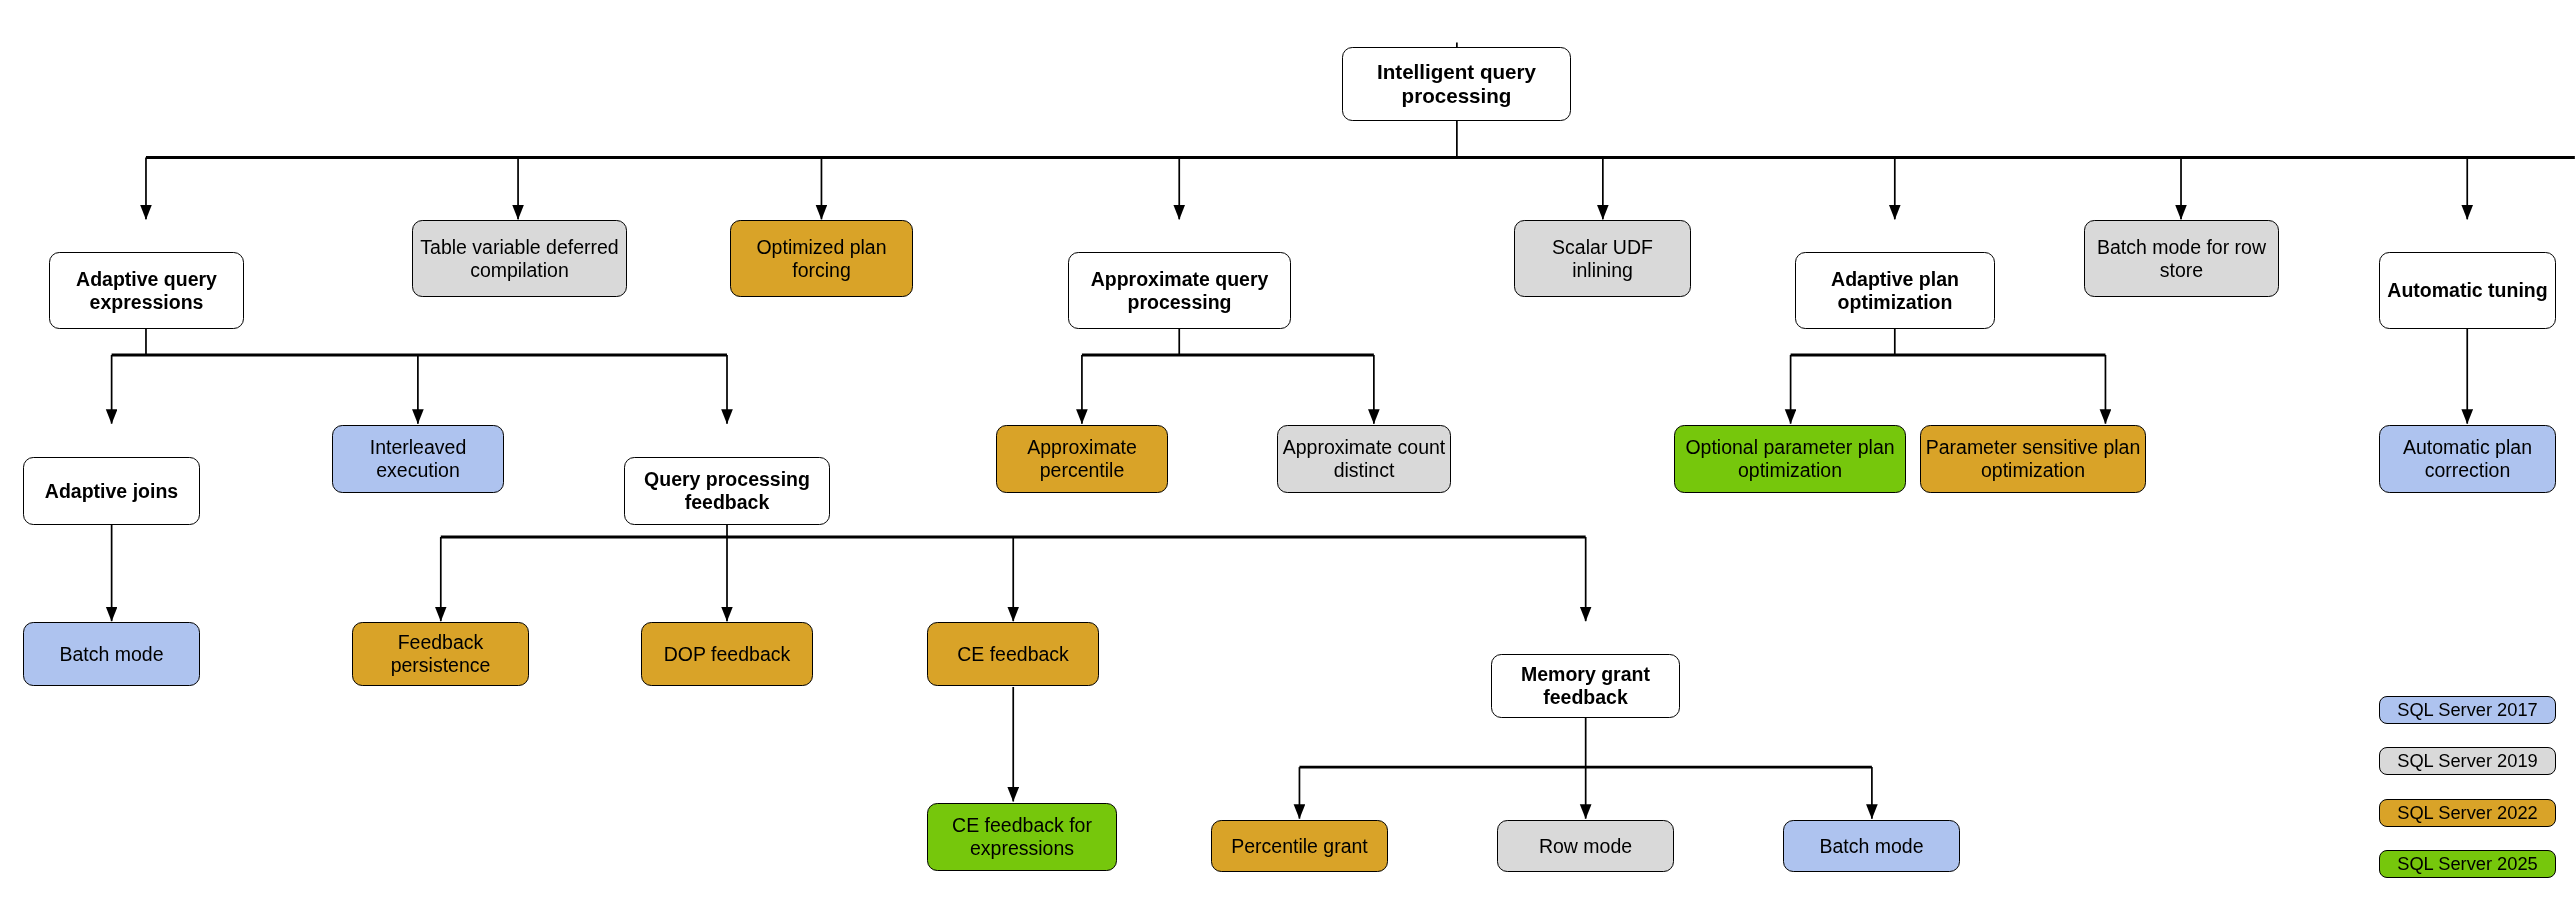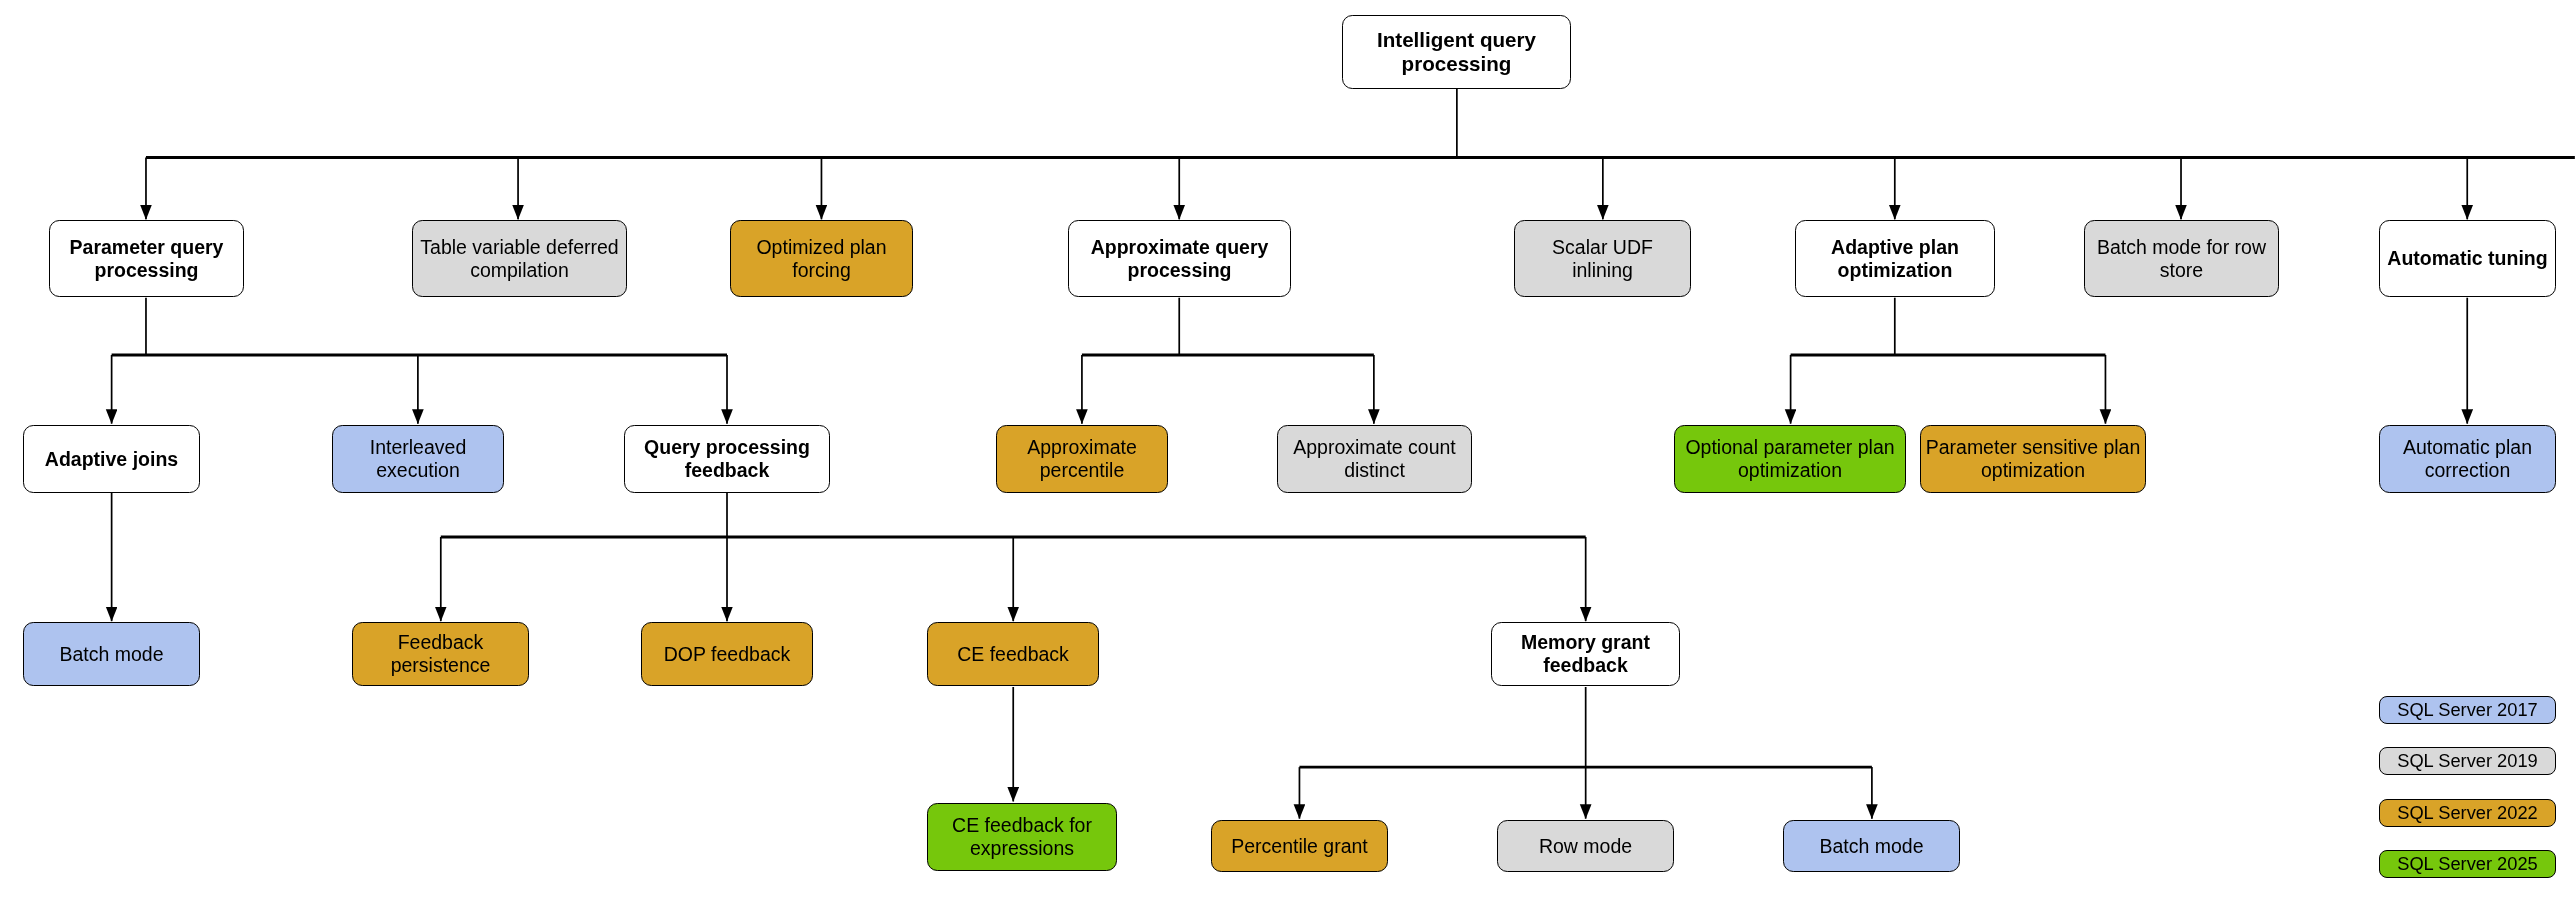--- a/index.html
+++ b/index.html
@@ -16,21 +16,21 @@
     justify-content:center;
     text-align:center;
     color:#000000;
     line-height:1.18;
     padding:2.3px 4.6px;
     background:#ffffff;
     font-size:19.5px;
     font-weight:400;
   }
   .node.root{font-weight:700;font-size:20.6px;}
-  .node.white{background:#ffffff;font-weight:700;}
+  .node.white{background:#ffffff;font-weight:700;margin-top:32px;}
   .node.gray{background:#d9d9d9;font-weight:400;}
   .node.gold{background:#d9a328;font-weight:400;}
   .node.blue{background:#aec3ef;font-weight:400;}
   .node.green{background:#76c70c;font-weight:400;}
   .legend-item{
     position:absolute;
     box-sizing:border-box;
     border:1.7px solid #000000;
     border-radius:8px;
     display:flex;align-items:center;justify-content:center;
@@ -100,34 +100,34 @@
       <path d="M2770,1200 L2770,1340"></path>
       <path d="M2270,1340 L3270,1340" stroke-width="5"></path>
       <path d="M2270,1340 L2270,1430" marker-end="url(#ah)"></path>
       <path d="M2770,1340 L2770,1430" marker-end="url(#ah)"></path>
       <path d="M3270,1340 L3270,1430" marker-end="url(#ah)"></path>
     </g>
   </svg>
 
   <div class="node root white" style="left:1342px;top:15px;width:229px;height:74px;">Intelligent query processing</div>
 
-  <div class="node white" style="left:49px;top:220px;width:195px;height:77px;">Parameter query processing</div>
+  <div class="node white" style="left:49px;top:220px;width:195px;height:77px;">Adaptive query expressions</div>
   <div class="node gray" style="left:412px;top:220px;width:215px;height:77px;">Table variable deferred compilation</div>
   <div class="node gold" style="left:730px;top:220px;width:183px;height:77px;">Optimized plan forcing</div>
   <div class="node white" style="left:1068px;top:220px;width:223px;height:77px;">Approximate query processing</div>
   <div class="node gray" style="left:1514px;top:220px;width:177px;height:77px;">Scalar UDF inlining</div>
   <div class="node white" style="left:1795px;top:220px;width:200px;height:77px;">Adaptive plan optimization</div>
   <div class="node gray" style="left:2084px;top:220px;width:195px;height:77px;">Batch mode for row store</div>
   <div class="node white" style="left:2379px;top:220px;width:177px;height:77px;">Automatic tuning</div>
 
   <div class="node white" style="left:23px;top:425px;width:177px;height:68px;">Adaptive joins</div>
   <div class="node blue" style="left:332px;top:425px;width:172px;height:68px;">Interleaved execution</div>
   <div class="node white" style="left:624px;top:425px;width:206px;height:68px;">Query processing feedback</div>
   <div class="node gold" style="left:996px;top:425px;width:172px;height:68px;">Approximate percentile</div>
-  <div class="node gray" style="left:1277px;top:425px;width:195px;height:68px;">Approximate count distinct</div>
+  <div class="node gray" style="left:1277px;top:425px;width:174px;height:68px;">Approximate count distinct</div>
   <div class="node green" style="left:1674px;top:425px;width:232px;height:68px;">Optional parameter plan optimization</div>
   <div class="node gold" style="left:1920px;top:425px;width:226px;height:68px;">Parameter sensitive plan optimization</div>
   <div class="node blue" style="left:2379px;top:425px;width:177px;height:68px;">Automatic plan correction</div>
 
   <div class="node blue" style="left:23px;top:622px;width:177px;height:64px;">Batch mode</div>
   <div class="node gold" style="left:352px;top:622px;width:177px;height:64px;">Feedback persistence</div>
   <div class="node gold" style="left:641px;top:622px;width:172px;height:64px;">DOP feedback</div>
   <div class="node gold" style="left:927px;top:622px;width:172px;height:64px;">CE feedback</div>
   <div class="node white" style="left:1491px;top:622px;width:189px;height:64px;">Memory grant feedback</div>
 

